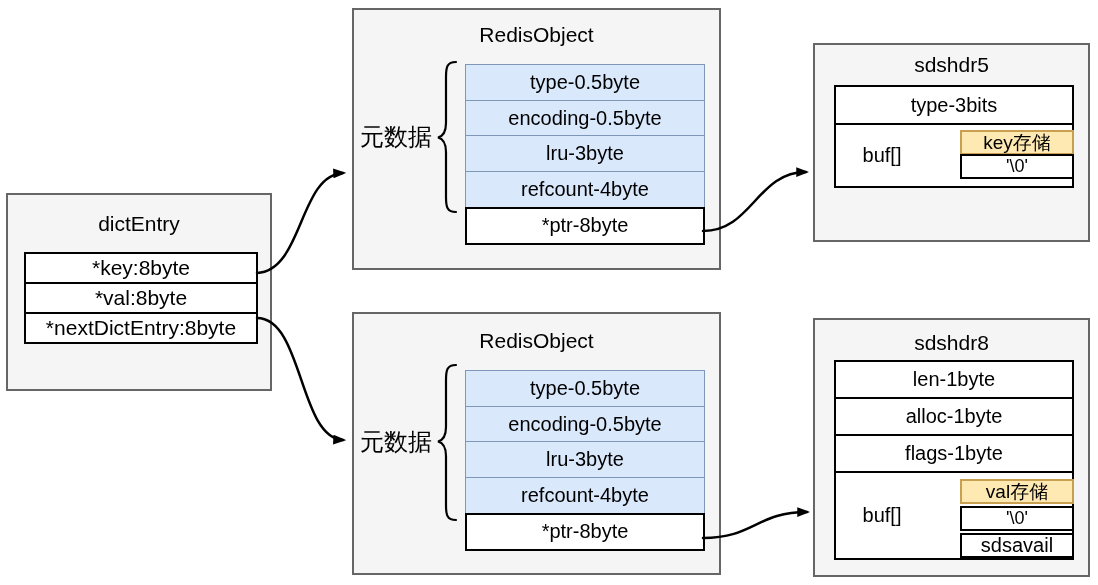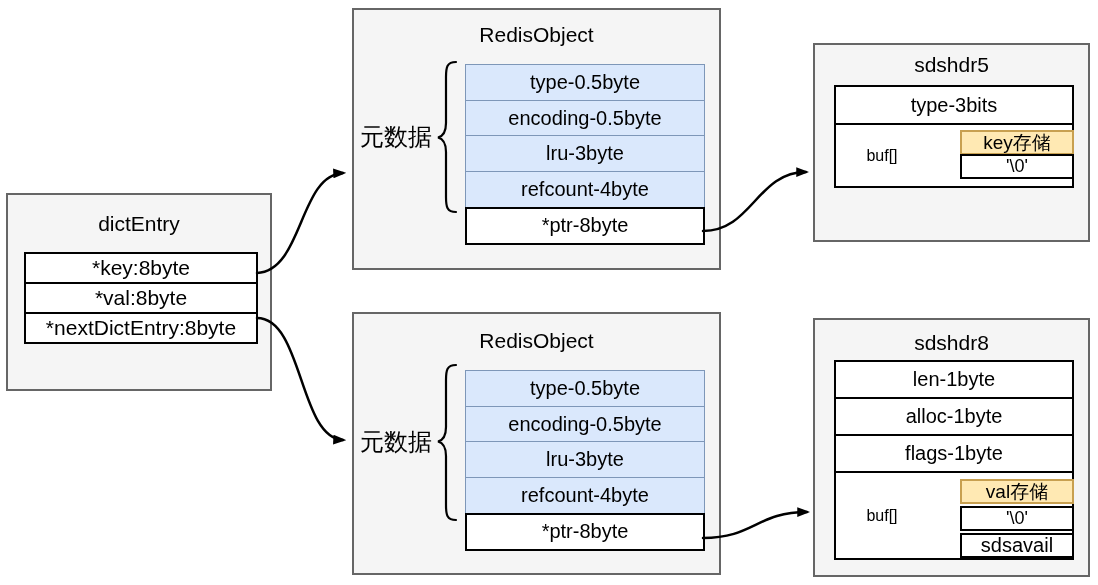--- a/index.html
+++ b/index.html
@@ -48,21 +48,21 @@
   }
   
   .sds{width:277px;}
   .sds5{left:813px;top:43px;height:199px;}
   .sds8{left:813px;top:318px;height:259px;}
   .sds5 .box-title{top:8px;}
   .sds8 .box-title{top:11px;}
   .sds-table{position:absolute;left:19px;top:40px;width:240px;}
   .sds5 .buf-row{height:65px;justify-content:flex-start;position:relative;}
   .sds8 .buf-row{height:89px;justify-content:flex-start;position:relative;}
-  .buf-label{position:absolute;left:0;top:0;bottom:0;width:92px;display:flex;align-items:center;justify-content:center;font-size:16px;}
+  .buf-label{position:absolute;left:0;top:0;bottom:0;width:92px;display:flex;align-items:center;justify-content:center;font-size:20px;}
   .buf-stack{position:absolute;left:124px;width:114px;}
   .sds5 .buf-stack{top:5px;}
   .sds8 .buf-stack{top:6px;}
   .cell{box-sizing:border-box;display:flex;align-items:center;justify-content:center;}
   .cell-yellow{height:25px;background:var(--yellow_bg);border:2px solid var(--yellow_border);font-size:19px;}
   .cell-white{height:25px;background:var(--row_bg);border:2px solid var(--row_border);font-size:18px;}
   .sds5 .cell-white{margin-top:-1px;}
   .sds8 .cell-white{margin-top:2px;}
   .cell-avail{font-size:20px;}
 </style>

